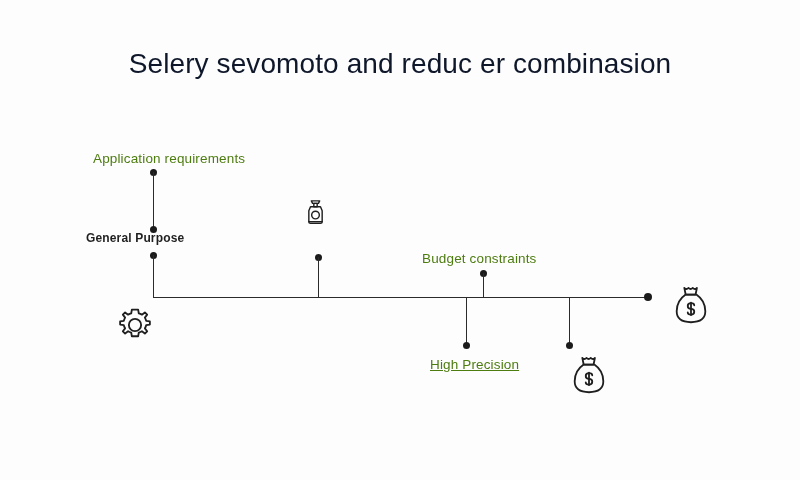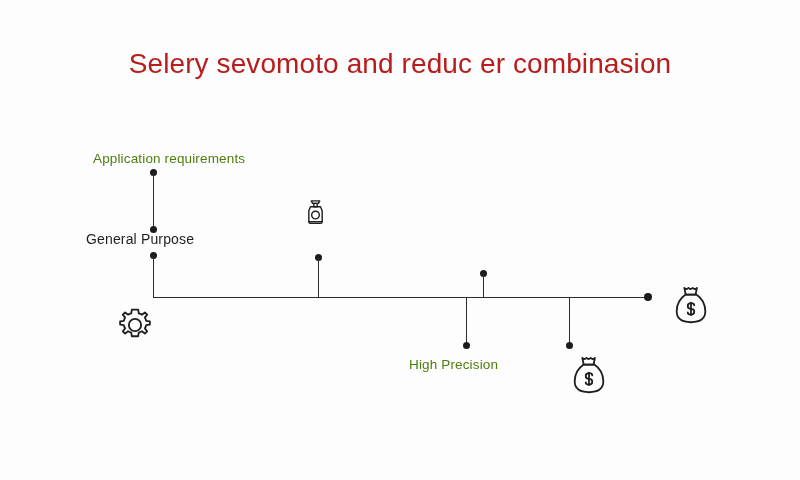--- a/index.html
+++ b/index.html
@@ -22,21 +22,21 @@
 
   
   .title {
     position: absolute;
     left: 0;
     top: 48px;
     width: 800px;
     text-align: center;
     font-size: 28px;
     font-weight: 400;
-    color: #b91c1c;
+    color: #0f172a;
     letter-spacing: 0.1px;
     white-space: nowrap;
   }
 
   
   .axis-line {
     position: absolute;
     left: 153px;
     top: 297px;
     width: 495px;
@@ -69,22 +69,23 @@
 
   
   .label {
     position: absolute;
     font-size: 13.5px;
     color: #4d7c0f;
     white-space: nowrap;
     letter-spacing: 0.15px;
   }
   .label.big {
-    font-size: 14px;
+    font-size: 12px;
     color: #1f1f1f;
+    font-weight: bold;
   }
 
   
   .icon {
     position: absolute;
     line-height: 0;
   }
   .icon svg {
     display: block;
   }
@@ -104,26 +105,27 @@
   <div class="conn" style="left:152.7px; top:172px; height:57px;"></div>
   <div class="dot" style="left:149.5px; top:226px;"></div>
 
   <div class="label big" style="left:86px; top:231px;">General Purpose</div>
   <div class="dot" style="left:149.5px; top:252px;"></div>
   <div class="conn" style="left:152.7px; top:255px; height:43px;"></div>
 
   <div class="dot" style="left:314.5px; top:254px;"></div>
   <div class="conn" style="left:317.7px; top:257px; height:41px;"></div>
 
+  <div class="label" style="left:422px; top:251px;">Budget constraints</div>
   <div class="dot" style="left:479.5px; top:270px;"></div>
   <div class="conn" style="left:482.7px; top:273px; height:25px;"></div>
 
   <div class="conn" style="left:465.7px; top:298px; height:47px;"></div>
   <div class="dot" style="left:462.5px; top:342px;"></div>
-  <div class="label" style="left:409px; top:357px;">High Precision</div>
+  <div class="label" style="left:430px; top:357px;text-decoration:underline;">High Precision</div>
 
   <div class="conn" style="left:568.7px; top:298px; height:47px;"></div>
   <div class="dot" style="left:565.5px; top:342px;"></div>
 
   <div class="icon" style="left:114px; top:304px;">
     <svg width="42" height="42" viewBox="0 0 48 48" fill="none" stroke="#1f1f1f" stroke-width="2.1" stroke-linejoin="round" stroke-linecap="round">
       <path d="M24 6.5 l3.6 0 0.7 4.2 a13.8 13.8 0 0 1 3.6 1.5 l3.4 -2.6 2.6 2.6 -2.6 3.4
                a13.8 13.8 0 0 1 1.5 3.6 l4.2 0.7 0 3.6 -4.2 0.7 a13.8 13.8 0 0 1 -1.5 3.6
                l2.6 3.4 -2.6 2.6 -3.4 -2.6 a13.8 13.8 0 0 1 -3.6 1.5 l-0.7 4.2 -3.6 0 -3.6 0
                -0.7 -4.2 a13.8 13.8 0 0 1 -3.6 -1.5 l-3.4 2.6 -2.6 -2.6 2.6 -3.4

